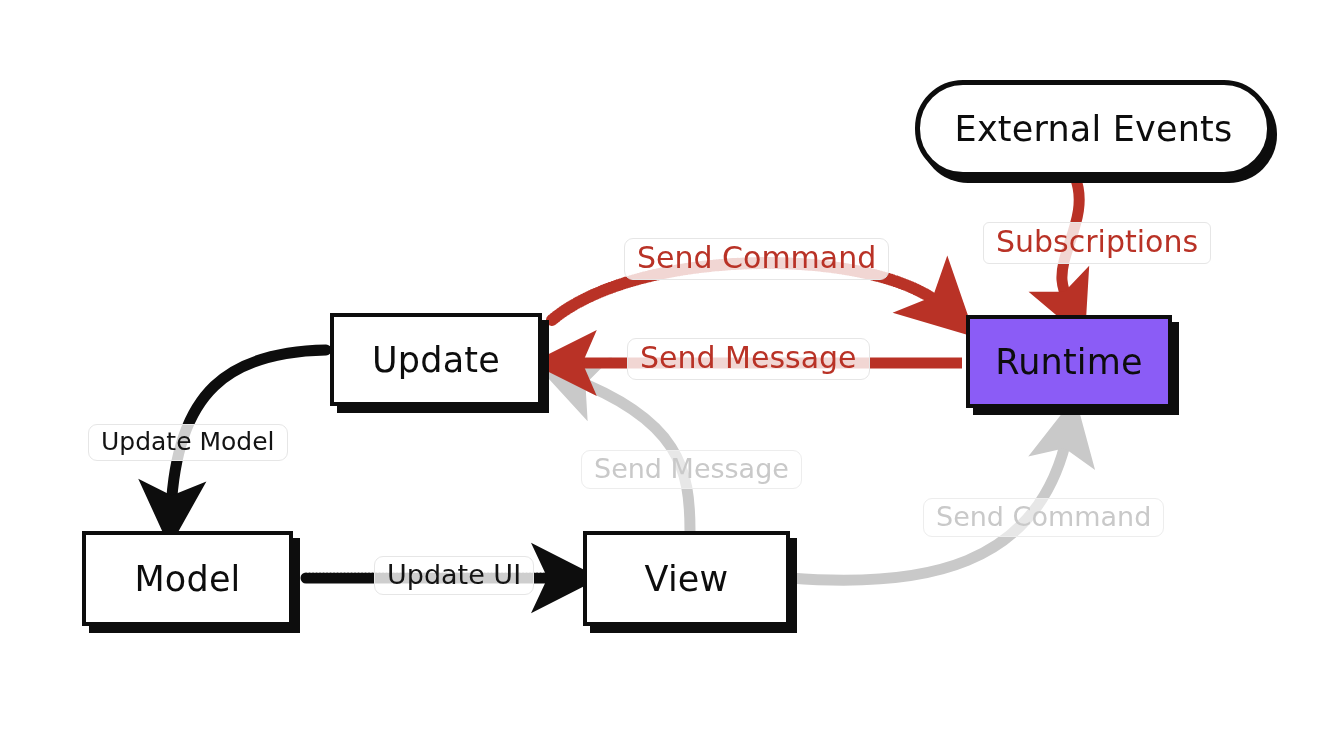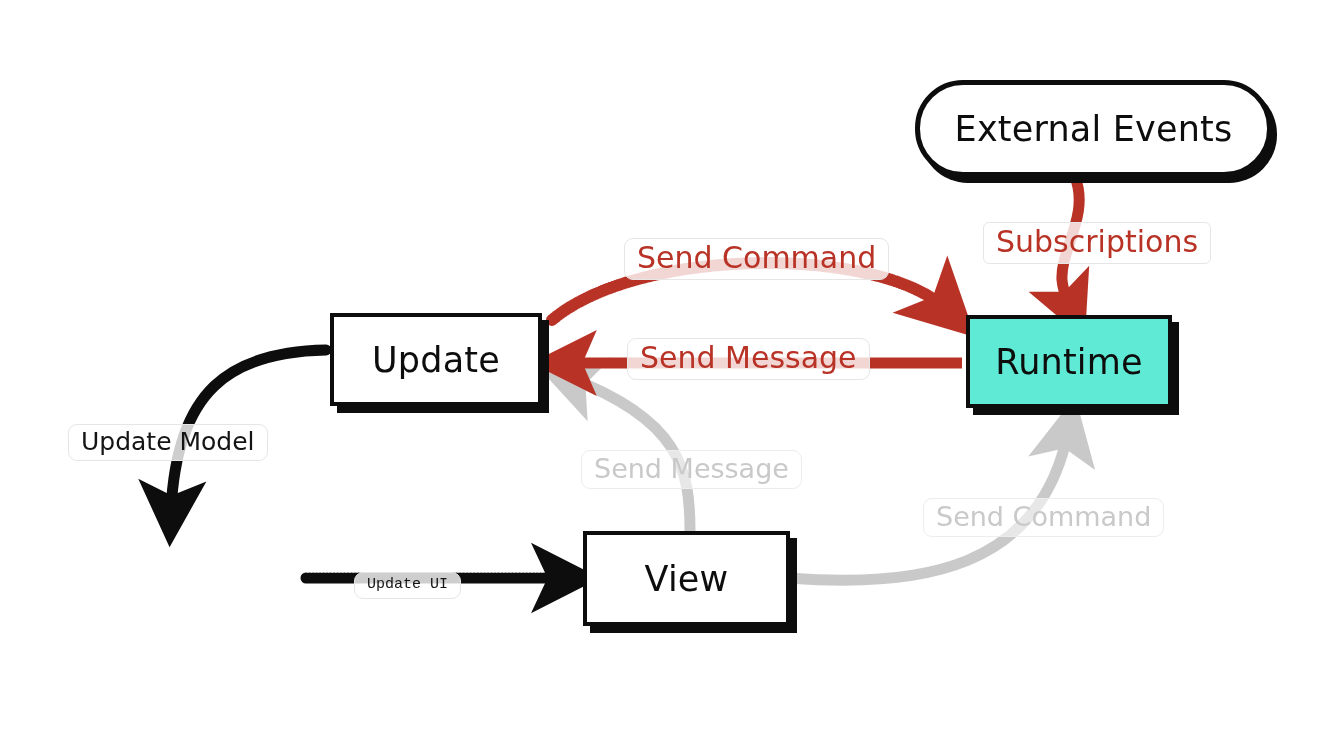--- a/index.html
+++ b/index.html
@@ -39,21 +39,21 @@
     border: 4px solid #0d0d0d;
     font-family: "DejaVu Sans", sans-serif;
     color: #0d0d0d;
     letter-spacing: 0.2px;
     z-index: 5;
   }
   .node.rect {
     box-shadow: 7px 7px 0 0 #0d0d0d;
   }
   .node.runtime {
-    background: #5eead4;
+    background: #8b5cf6;
   }
   .node.pill {
     border-radius: 48px;
     border-width: 5px;
     box-shadow: 5px 6px 0 0 #0d0d0d;
   }
 
   #node-update   { left: 330px; top: 313px;  width: 212px; height: 93px;  font-size: 35px; }
   #node-model    { left: 82px;  top: 531px;  width: 211px; height: 95px;  font-size: 35px; }
   #node-view     { left: 583px; top: 531px;  width: 207px; height: 95px;  font-size: 35px; text-align: right; }
@@ -70,30 +70,30 @@
     background: rgba(255,255,255,0.80);
     border: 1.5px solid #e6e6e6;
     border-radius: 9px;
     padding: 4px 12px 6px 12px;
     white-space: nowrap;
     font-family: "DejaVu Sans", sans-serif;
     line-height: 1;
     z-index: 8;
   }
   .edge-label.red   { color: #b93226; }
-  .edge-label.black { color: #141414; }
+  .edge-label.black { color: #141414; margin-left: 20px; }
   .edge-label.gray  { color: #c9c9c9; border-color: #ededed; background: rgba(255,255,255,0.55); }
 
   #lbl-send-command-red { left: 624px; top: 238px; font-size: 30px; }
   #lbl-subscriptions    { left: 983px; top: 222px; font-size: 30px; border-radius: 6px; }
   #lbl-send-message-red { left: 627px; top: 338px; font-size: 30px; }
   #lbl-update-model     { left: 68px;  top: 424px; font-size: 25px; }
   #lbl-send-message-gy  { left: 581px; top: 450px; font-size: 27px; }
   #lbl-send-command-gy  { left: 923px; top: 498px; font-size: 27px; }
-  #lbl-update-ui        { left: 354px; top: 572px; font-size: 15px; font-family: Liberation Mono, monospace; }
+  #lbl-update-ui        { left: 354px; top: 556px; font-size: 27px; }
 </style>
 </head>
 <body>
 
 <div id="stage">
 
   <svg class="layer" viewBox="0 0 1328 744">
     <defs>
       <marker id="ah-gray" markerWidth="7" markerHeight="7" refX="3.1" refY="3.5" orient="auto" markerUnits="strokeWidth">
         <path d="M0.2,0.4 L6.4,3.5 L0.2,6.6 L1.6,3.5 Z" fill="#c9c9c9"></path>
@@ -135,20 +135,23 @@
   </div>
 
   <div class="node rect runtime" id="node-runtime">
     <span>Runtime</span>
   </div>
 
   <div class="node rect" id="node-update">
     <span>Update</span>
   </div>
 
+  <div class="node rect" id="node-model">
+    <span>Model</span>
+  </div>
 
   <div class="node rect" id="node-view">
     <span>View</span>
   </div>
 
   <div class="edge-label red" id="lbl-send-command-red">
     <span>Send Command</span>
   </div>
 
   <div class="edge-label red" id="lbl-subscriptions">

